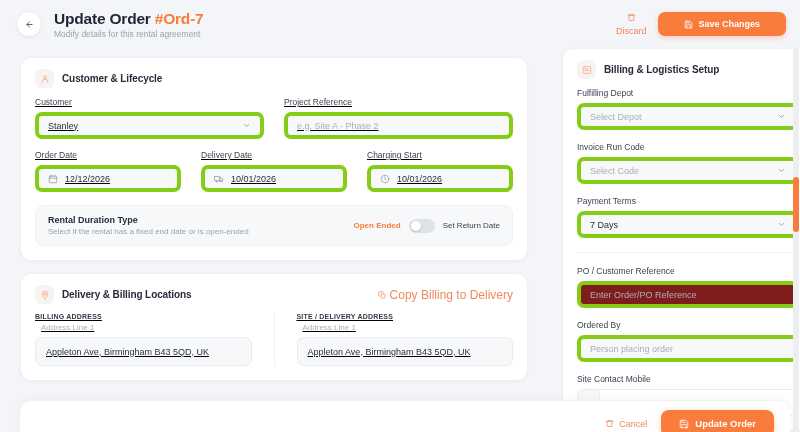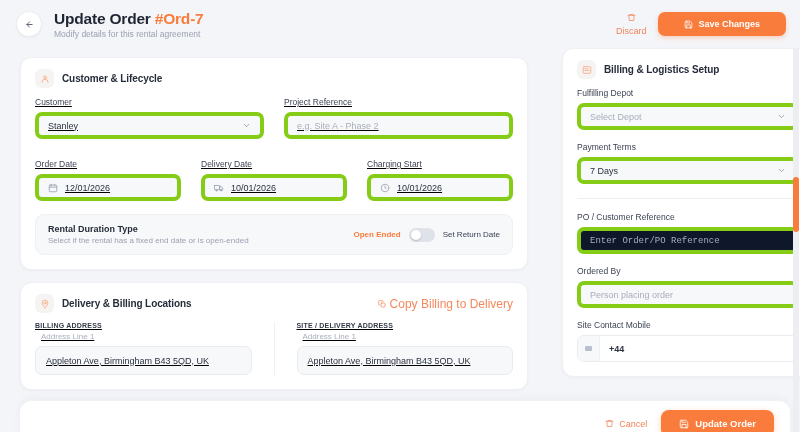--- a/index.html
+++ b/index.html
@@ -84,21 +84,21 @@
 
   .inp {
     height: 27px; border: 4px solid #84cc16; border-radius: 7px;
     background: #f7f8fa; display: flex; align-items: center;
     padding: 0 9px; font-size: 9px; color: #2a3040; gap: 7px;
   }
   .inp.ph { color: #a8aebb; }
   .inp .chev { margin-left: auto; color: #8f96a5; }
   .inp .fi { color: #9aa1b0; flex: 0 0 auto; }
 
-  .inp-white { background: #0f172a; font-family: Liberation Mono, monospace; }
+  .inp-white { background: #7f1d1d; }
 
   
   .strip {
     margin-top: 13px; background: #f7f8fa; border: 1px solid #eef0f4;
     border-radius: 9px; padding: 9px 12px;
     display: flex; align-items: center;
   }
   .strip-t { font-size: 9px; font-weight: bold; color: #262c3a; }
   .strip-s { font-size: 8px; color: #9aa1b0; margin-top: 2px; }
   .strip-right { margin-left: auto; display: flex; align-items: center; gap: 8px; }
@@ -244,32 +244,32 @@
             </div>
           </div>
           <div class="fld">
             <span class="lbl">Project Reference</span>
             <div class="inp ph">
               <span>e.g. Site A - Phase 2</span>
             </div>
           </div>
         </div>
 
-        <div class="row" style="margin-top:20px;">
+        <div class="row" style="margin-top:11px;">
           <div class="fld">
             <span class="lbl">Order Date</span>
             <div class="inp">
               <span class="fi ico">
                 <svg width="10" height="10" viewBox="0 0 24 24" fill="none" stroke="currentColor" stroke-width="2" stroke-linecap="round" stroke-linejoin="round">
                     <rect x="3" y="5" width="18" height="16" rx="2"></rect>
                     <path d="M3 10h18"></path>
                     <path d="M8 3v4M16 3v4"></path>
                   </svg>
               </span>
-              <span>12/01/2026</span>
+              <span>12/12/2026</span>
             </div>
           </div>
           <div class="fld">
             <span class="lbl">Delivery Date</span>
             <div class="inp">
               <span class="fi ico">
                 <svg width="10" height="10" viewBox="0 0 24 24" fill="none" stroke="currentColor" stroke-width="2" stroke-linecap="round" stroke-linejoin="round">
                     <rect x="1" y="6" width="13" height="10" rx="1"></rect>
                     <path d="M14 9h4l3 3v4h-7z"></path>
                     <circle cx="6" cy="18" r="1.6"></circle>
@@ -370,20 +370,31 @@
           <div class="inp ph">
             <span>Select Depot</span>
             <span class="chev ico">
               <svg width="9" height="9" viewBox="0 0 24 24" fill="none" stroke="currentColor" stroke-width="2.2" stroke-linecap="round" stroke-linejoin="round">
                   <path d="M6 9l6 6 6-6"></path>
                 </svg>
             </span>
           </div>
         </div>
 
+        <div class="rfld">
+          <span class="lbl">Invoice Run Code</span>
+          <div class="inp ph">
+            <span>Select Code</span>
+            <span class="chev ico">
+              <svg width="9" height="9" viewBox="0 0 24 24" fill="none" stroke="currentColor" stroke-width="2.2" stroke-linecap="round" stroke-linejoin="round">
+                  <path d="M6 9l6 6 6-6"></path>
+                </svg>
+            </span>
+          </div>
+        </div>
 
         <div class="rfld" style="margin-bottom:0;">
           <span class="lbl">Payment Terms</span>
           <div class="inp">
             <span>7 Days</span>
             <span class="chev ico">
               <svg width="9" height="9" viewBox="0 0 24 24" fill="none" stroke="currentColor" stroke-width="2.2" stroke-linecap="round" stroke-linejoin="round">
                   <path d="M6 9l6 6 6-6"></path>
                 </svg>
             </span>

